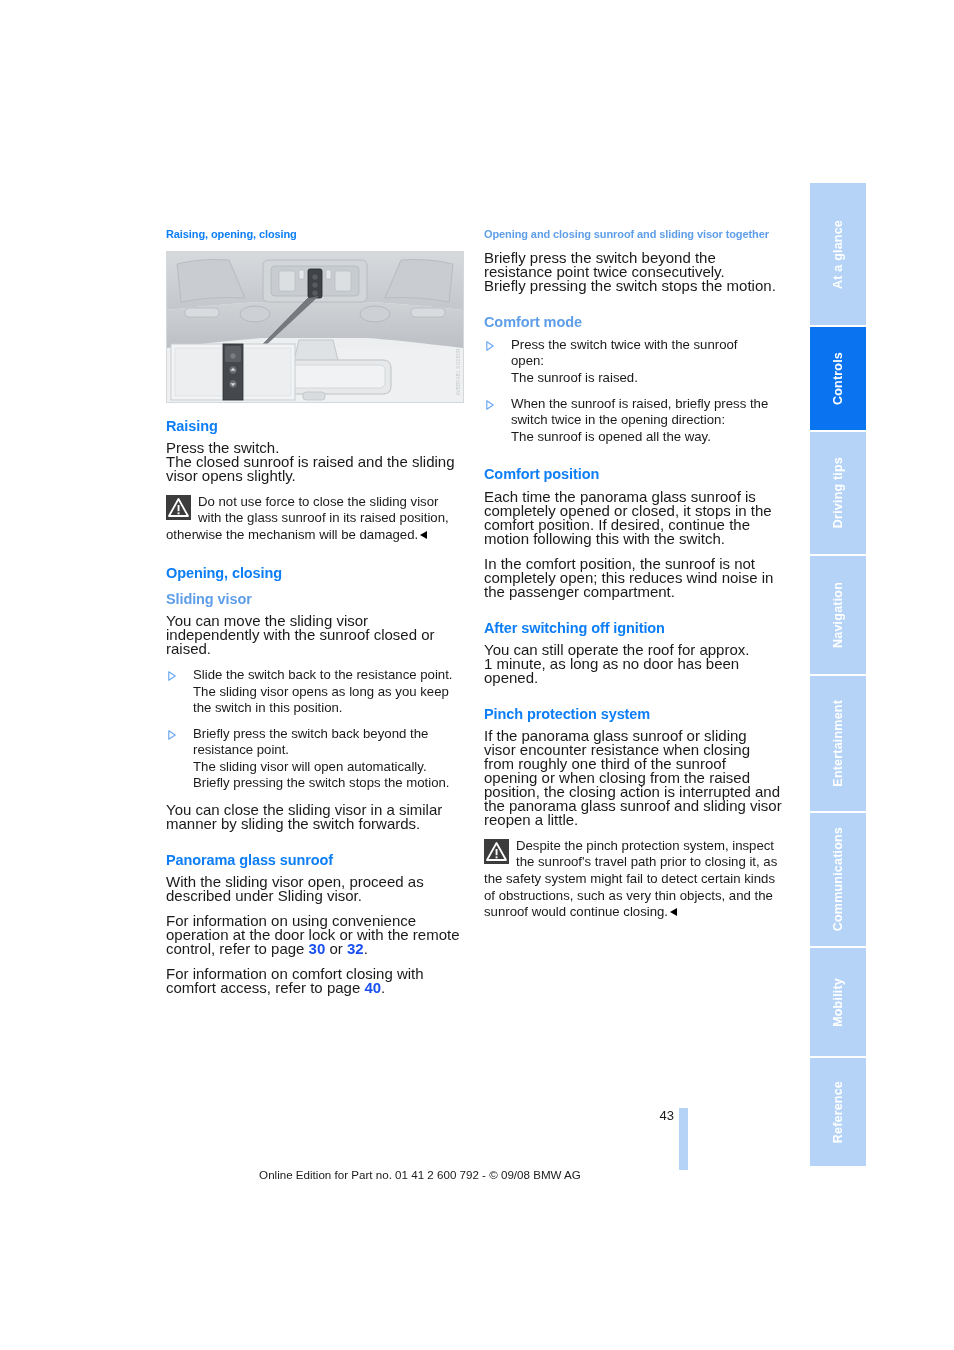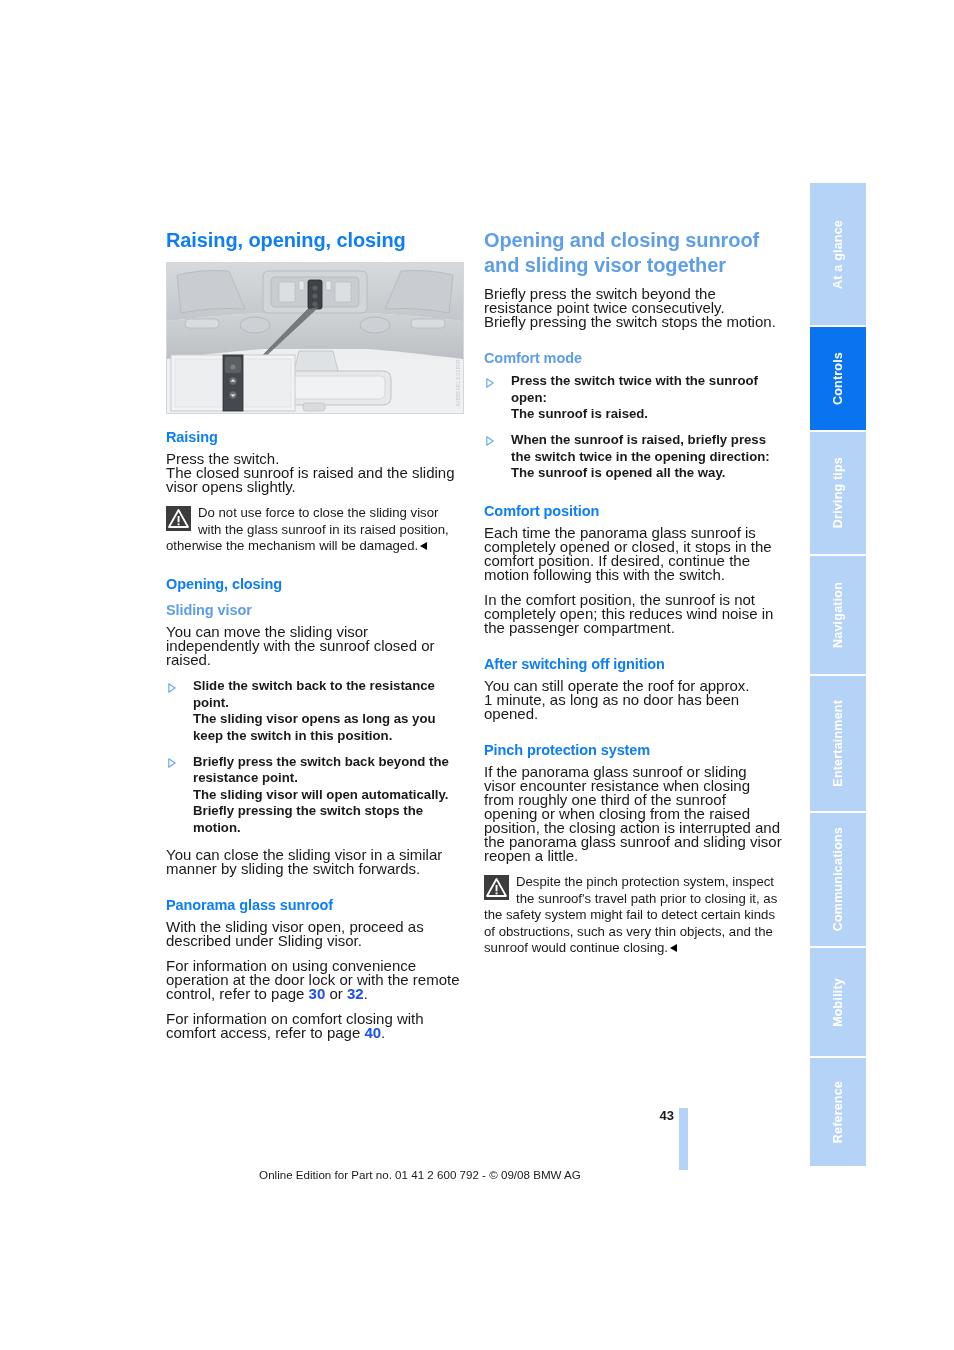--- a/index.html
+++ b/index.html
@@ -60,21 +60,21 @@
   
   .col {
     position: absolute;
     top: 228px;
     width: 298px;
   }
   .col-left  { left: 166px; }
   .col-right { left: 484px; }
 
   h1.sec {
-    font-size: 20px;
+    font-size: 11px;
     font-weight: bold;
     color: #0d7ef5;
     margin: 0 0 9px 0;
     line-height: 1.25;
     letter-spacing: -0.1px;
   }
   h2.sub {
     font-size: 14.5px;
     font-weight: bold;
     color: #0d7ef5;
@@ -121,21 +121,20 @@
     color: #c6c9cb;
     letter-spacing: 0.3px;
     white-space: nowrap;
   }
 
   
   ul.blist {
     list-style: none;
     margin: 0 8px 11px 0;
     padding: 0;
-    font-weight: bold;
   }
   ul.blist li {
     position: relative;
     padding-left: 27px;
     font-size: 13.2px;
     line-height: 16.6px;
     margin-bottom: 9px;
     color: #1a1a1a;
   }
   ul.blist li:last-child { margin-bottom: 0; }
@@ -188,21 +187,21 @@
     position: absolute;
     left: 166px;
     top: 1108px;
     width: 530px;
   }
   .pagenum {
     position: absolute;
     right: 22px;
     top: 0;
     font-size: 13px;
-    font-weight: bold;
+    font-weight: normal;
     color: #1a1a1a;
   }
   .footline {
     position: absolute;
     left: 0;
     top: 24px;
     width: 508px;
     text-align: center;
     font-size: 11.6px;
     color: #1a1a1a;

